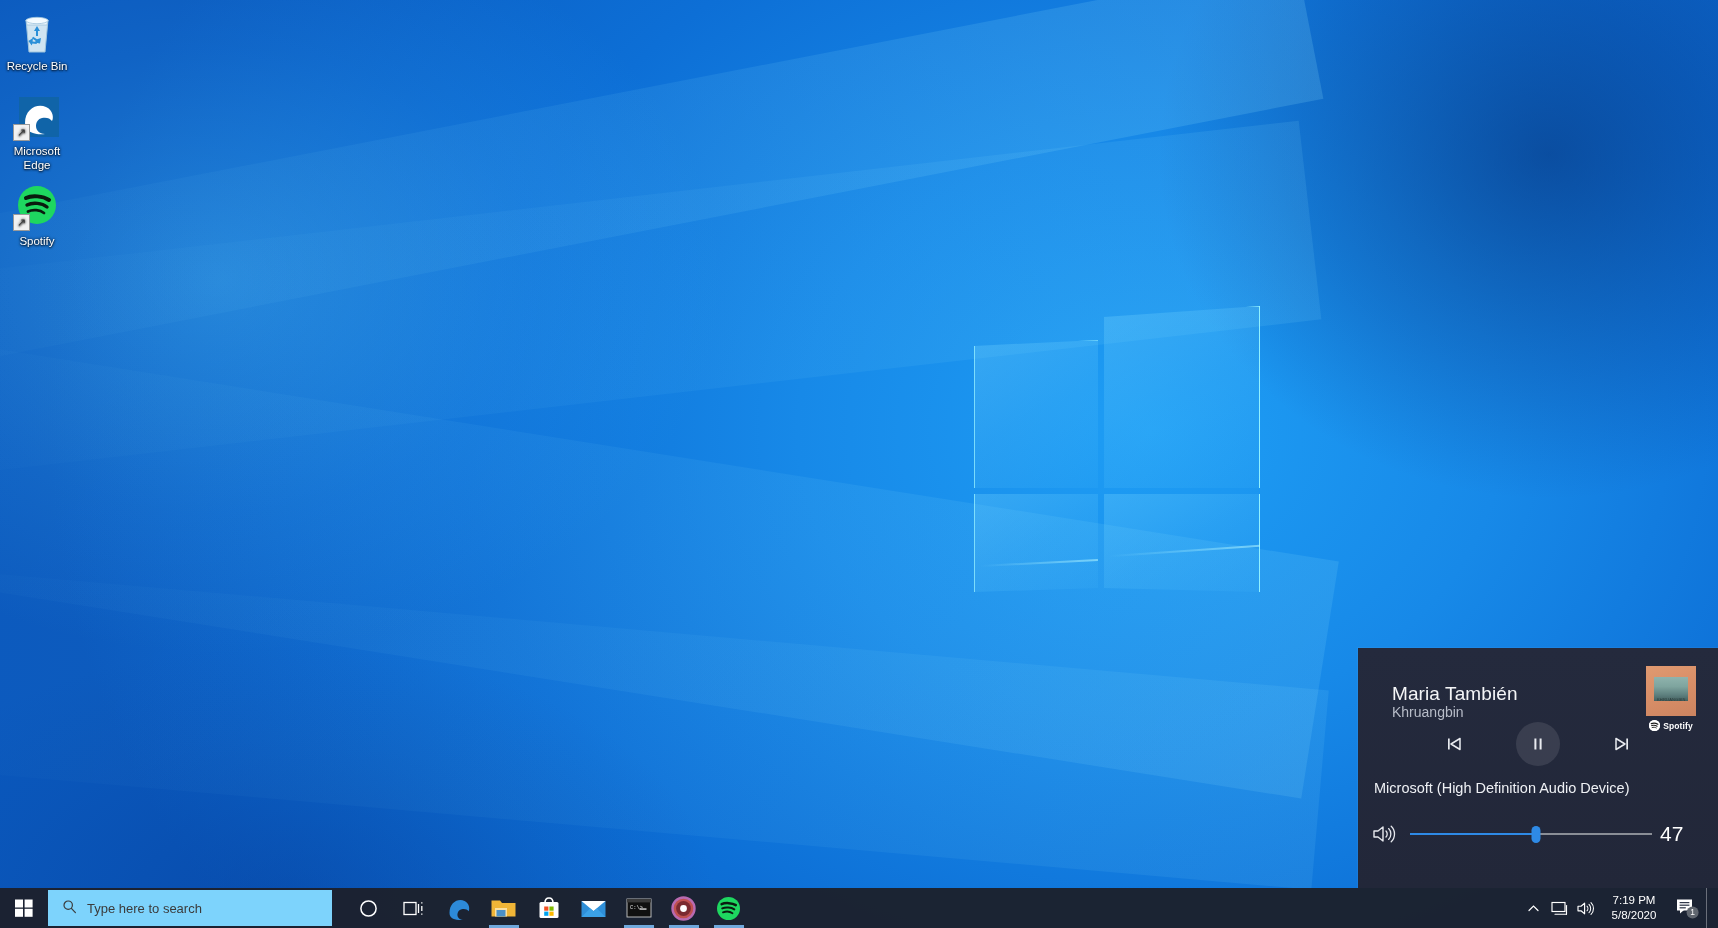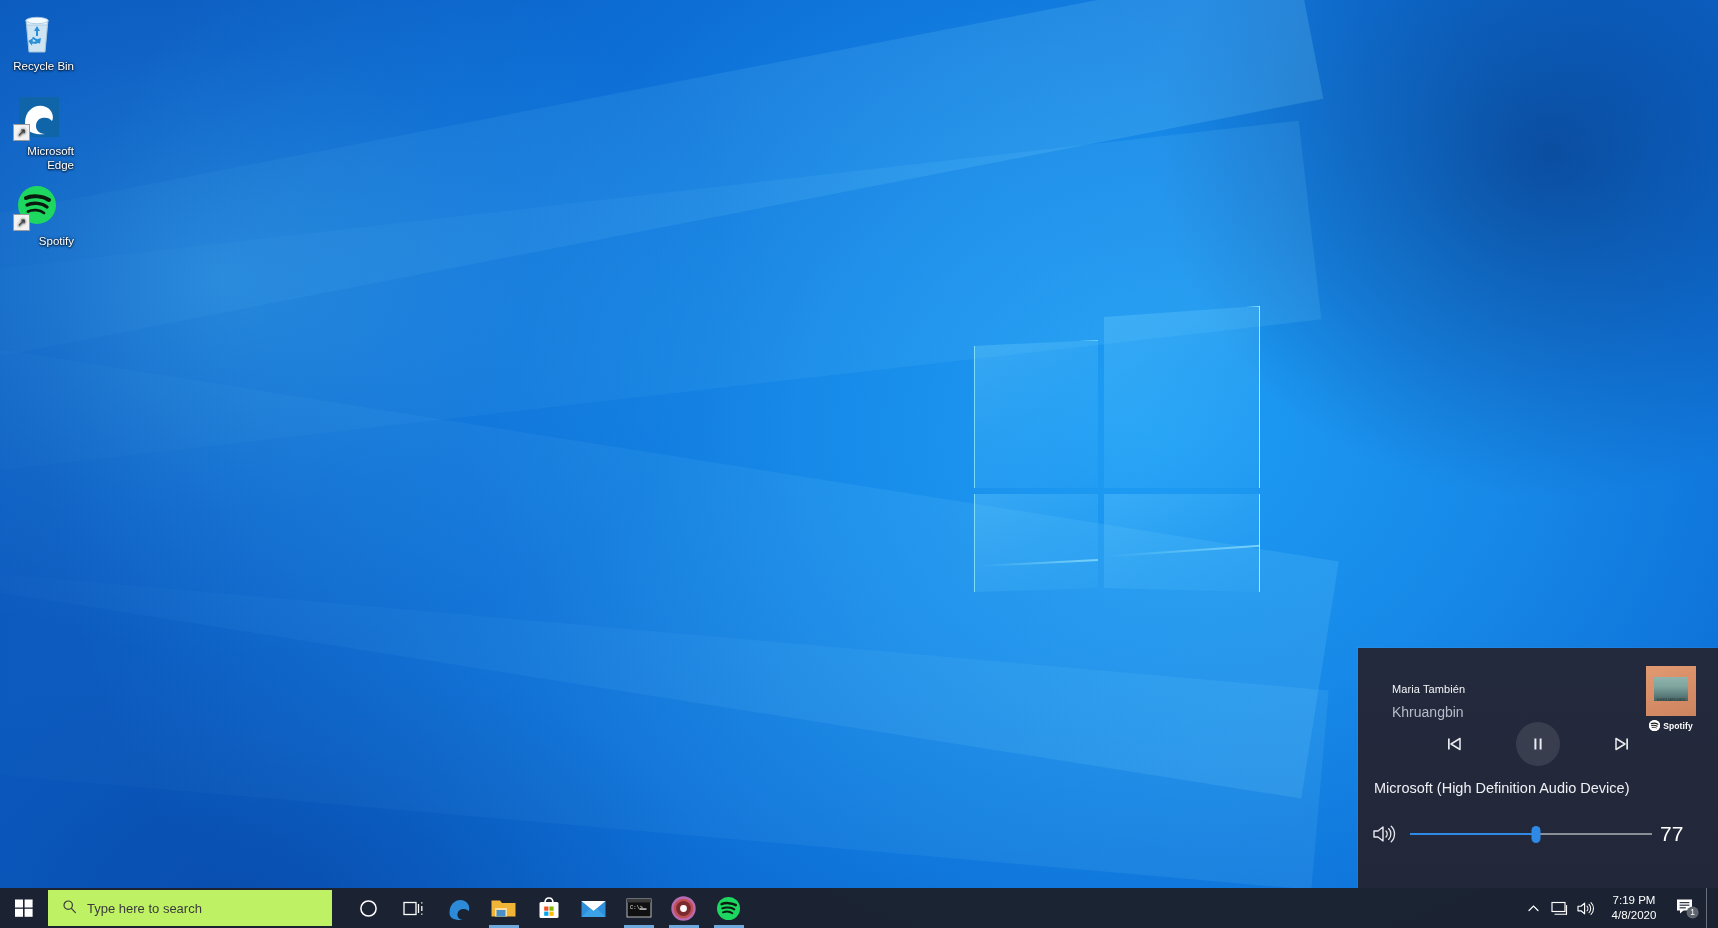--- a/index.html
+++ b/index.html
@@ -94,21 +94,21 @@
   .pane-hl {
     position: absolute;
     background: linear-gradient(to right, rgba(180,250,255,0) 0%, rgba(185,250,255,0.55) 100%);
     height: 2px;
   }
 
   
   .dicon {
     position: absolute;
     width: 74px;
-    text-align: right;
+    text-align: center;
     color: #ffffff;
     font-size: 11.5px;
     line-height: 13.5px;
     text-shadow: 0 0 3px rgba(0,0,0,0.9), 0 1px 2px rgba(0,0,0,0.8);
     cursor: default;
     user-select: none;
   }
   .dicon .glyphbox {
     width: 48px; height: 48px;
     margin: 0 auto 4px auto;
@@ -135,21 +135,21 @@
     overflow: hidden;
   }
   .media-sec {
     position: relative;
     height: 124px;
   }
   .track-title {
     position: absolute;
     left: 34px; top: 35px;
     color: #f4f5f7;
-    font-size: 11px;
+    font-size: 19px;
     letter-spacing: .1px;
   }
   .track-artist {
     position: absolute;
     left: 34px; top: 56px;
     color: #b7bcc8;
     font-size: 14px;
   }
   .art-wrap {
     position: absolute;
@@ -279,21 +279,21 @@
     align-items: stretch;
   }
   .start-btn {
     width: 48px;
     display: flex; align-items: center; justify-content: center;
     cursor: default;
   }
   .search-box {
     width: 270px;
     margin: 2px 0 2px 0;
-    background: #bef264;
+    background: #7dd3fc;
     display: flex; align-items: center;
     gap: 10px;
     padding-left: 14px;
     cursor: text;
   }
   .search-text {
     color: #3b3b3b;
     font-size: 13px;
   }
   .tb-icons {
@@ -474,21 +474,21 @@
             <path d="M15 8 C16.6 9.6 16.6 12.4 15 14" fill="none" stroke="currentColor" stroke-width="1.3" stroke-linecap="round"></path>
             <path d="M17.6 5.6 C20.6 8.4 20.6 13.6 17.6 16.4" fill="none" stroke="currentColor" stroke-width="1.3" stroke-linecap="round"></path>
             <path d="M20.2 3.2 C24.6 7.4 24.6 14.6 20.2 18.8" fill="none" stroke="currentColor" stroke-width="1.3" stroke-linecap="round"></path>
           </svg>
         </span>
         <span class="slider">
           <span class="track-bg"></span>
           <span class="track-fill" id="volfill" style="width: 52%;"></span>
           <span class="thumb" id="volthumb" style="left: 52%;"></span>
         </span>
-        <span class="vol-value">77</span>
+        <span class="vol-value">47</span>
       </div>
     </div>
   </div>
 
   <div id="taskbar">
 
     <div class="start-btn">
       <svg width="20" height="20" viewBox="0 0 20 20">
         <rect x="1" y="1.5" width="8" height="8" fill="#ffffff"></rect>
         <rect x="10.6" y="1.5" width="8" height="8" fill="#ffffff"></rect>
@@ -612,21 +612,21 @@
         <svg width="19" height="17" viewBox="0 0 19 17">
           <path d="M2 6.2 L5 6.2 L8.6 3.2 L8.6 13.8 L5 10.8 L2 10.8 Z" fill="none" stroke="#ffffff" stroke-width="1.15" stroke-linejoin="round"></path>
           <path d="M11 6.2 C12.2 7.4 12.2 9.6 11 10.8" fill="none" stroke="#ffffff" stroke-width="1.05" stroke-linecap="round"></path>
           <path d="M13 4.4 C15.2 6.5 15.2 10.5 13 12.6" fill="none" stroke="#ffffff" stroke-width="1.05" stroke-linecap="round"></path>
           <path d="M15 2.6 C18.3 5.8 18.3 11.2 15 14.4" fill="none" stroke="#ffffff" stroke-width="1.05" stroke-linecap="round"></path>
         </svg>
       </div>
 
       <div class="clock">
         <div>7:19 PM</div>
-        <div>4/8/2020</div>
+        <div>5/8/2020</div>
       </div>
 
       <div class="notif-btn">
         <svg width="26" height="24" viewBox="0 0 26 24">
           <g>
             <rect x="2" y="3.5" width="15" height="11" fill="#ffffff"></rect>
             <path d="M5 17.5 L5 14 L9 14 Z" fill="#ffffff"></path>
             <line x1="4.6" y1="6.6" x2="14.4" y2="6.6" stroke="#30384a" stroke-width="1.25"></line>
             <line x1="4.6" y1="9.2" x2="14.4" y2="9.2" stroke="#30384a" stroke-width="1.25"></line>
             <line x1="4.6" y1="11.8" x2="10.8" y2="11.8" stroke="#30384a" stroke-width="1.25"></line>

